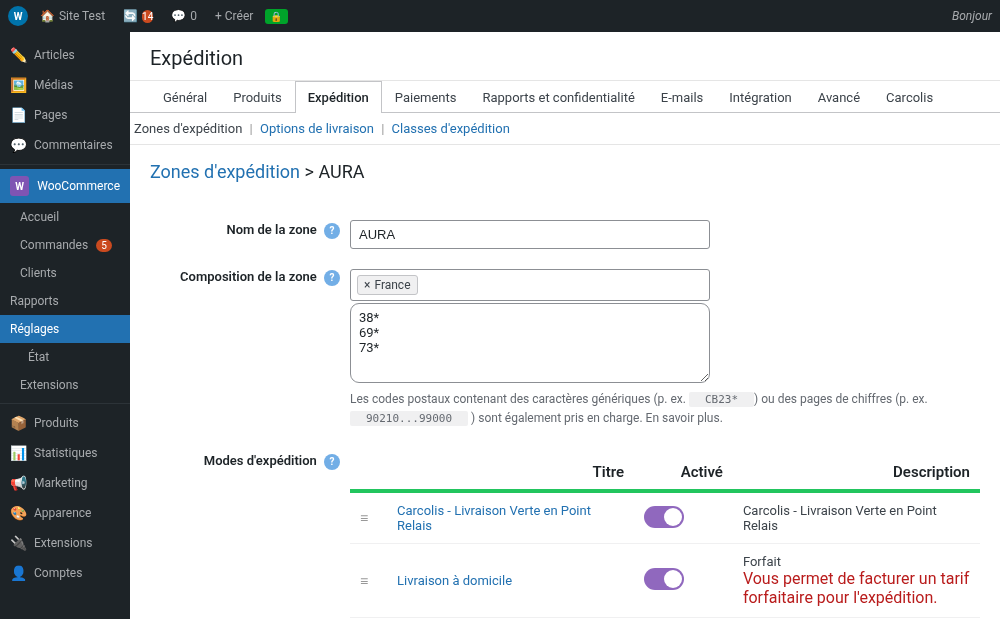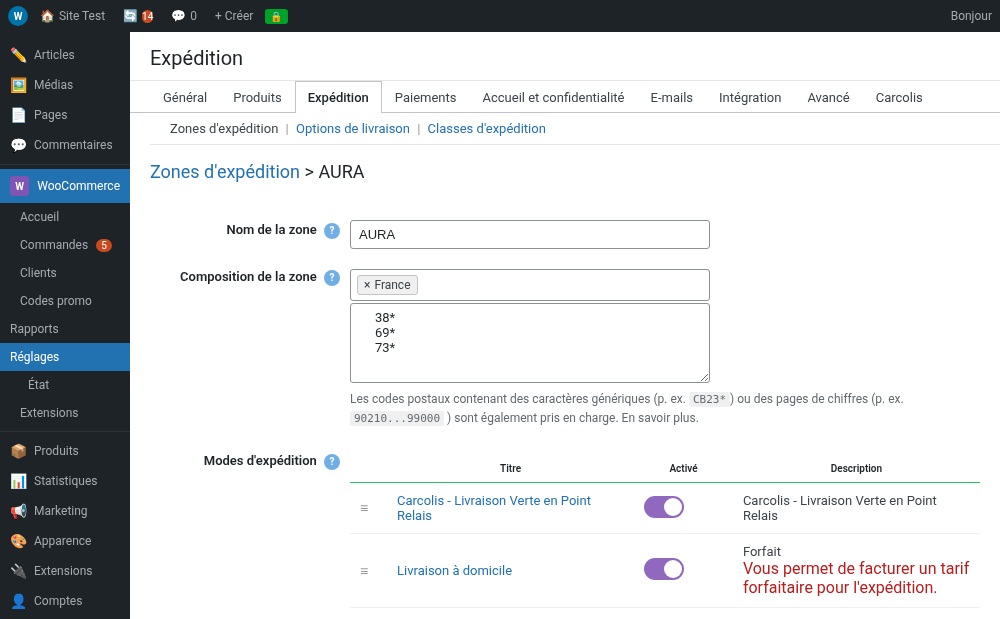--- a/index.html
+++ b/index.html
@@ -15,21 +15,21 @@
       padding: 0 8px;
       gap: 6px;
       flex-shrink: 0;
       font-size: 12px;
     }
     .admin-bar-item { display: flex; align-items: center; gap: 4px; color: #a7aaad; padding: 0 6px; cursor: pointer; }
     .admin-bar .wp-logo { background: #0073aa; border-radius: 50%; width: 20px; height: 20px; display: flex; align-items: center; justify-content: center; color: #fff; font-size: 10px; font-weight: bold; }
     .admin-bar .updates-count { background: #ca4a1f; color: #fff; border-radius: 10px; padding: 1px 0; font-size: 10px; }
     .admin-bar .lock-icon { background: #00a32a; border-radius: 3px; padding: 2px 5px; color: #fff; font-size: 10px; }
     .admin-bar-spacer { flex: 1; }
-    .howdy { color: #a7aaad; font-size: 12px; }
+    .howdy { color: #a7aaad; font-size: 12px; font-style: italic; }
 
     
     .main-layout { display: flex; flex: 1; overflow: hidden; }
 
     
     .sidebar {
       width: 130px;
       background: #1d2327;
       color: #a7aaad;
       overflow-y: auto;
@@ -100,24 +100,23 @@
       background: #fff;
       border-color: #c3c4c7;
       border-bottom-color: #fff;
       color: #1d2327;
       font-weight: 500;
     }
 
     
     .sub-nav {
       background: #fff;
-      padding: 8px 20px;
+      padding: 8px 4px;
       border-bottom: 1px solid #e5e5e5;
       font-size: 13px;
-      margin-left: 20px;
     }
     .sub-nav a { color: #2271b1; text-decoration: none; }
     .sub-nav .separator { margin: 0 4px; color: #999; }
 
     
     .page-content {
       padding: 16px 20px;
       background: #fff;
     }
 
@@ -190,56 +189,56 @@
       display: flex;
       align-items: center;
       gap: 4px;
     }
 
     
     .postal-textarea {
       width: 360px;
       height: 80px;
       border: 1px solid #8c8f94;
-      border-radius: 3px;
-      padding: 6px 24px;
+      border-radius: 9px;
+      padding: 6px 8px;
       font-size: 13px;
       color: #1d2327;
       resize: vertical;
       font-family: inherit;
       margin-top: 2px;
     }
 
     .field-description {
       font-size: 12px;
       color: #646970;
       margin-top: 4px;
       max-width: 660px;
       line-height: 1.5;
     }
     .field-description code {
       background: #f0f0f1;
-      padding: 1px 4px;
+      padding: 1px 16px;
       border-radius: 2px;
       font-family: monospace;
       font-size: 11px;
     }
 
     
     .shipping-methods-table {
       width: 100%;
       border-collapse: collapse;
       margin-top: 8px;
     }
     .shipping-methods-table th {
-      text-align: center;
+      text-align: right;
       font-weight: 600;
       padding: 8px 10px;
-      font-size: 10px;
-      border-bottom: 1px solid #22c55e;
+      font-size: 15px;
+      border-bottom: 4px solid #22c55e;
       color: #1d2327;
     }
     .shipping-methods-table td {
       padding: 10px;
       border-bottom: 1px solid #f0f0f1;
       vertical-align: middle;
     }
 
     .method-link { color: #2271b1; text-decoration: none; }
 
@@ -351,23 +350,20 @@
       <div class="sidebar-item" style="padding-left:20px">
         <span>Accueil</span>
       </div>
       <div class="sidebar-item" style="padding-left:20px">
         <span>Commandes</span>
         <span class="badge">5</span>
       </div>
       <div class="sidebar-item" style="padding-left:20px">
         <span>Clients</span>
       </div>
-      <div class="sidebar-item" style="padding-left:20px">
-        <span>Codes promo</span>
-      </div>
       <div class="sidebar-item" style="">
         <span>Rapports</span>
       </div>
       <div class="sidebar-item" style="background:#2271b1; color:#fff">
         <span>Réglages</span>
       </div>
       <div class="sidebar-item" style="padding-left:28px">
         <span>État</span>
       </div>
       <div class="sidebar-item" style="padding-left:20px">
@@ -413,21 +409,21 @@
 
       <div class="page-header">
         <h1 class="page-title">Expédition</h1>
       </div>
 
       <div class="tabs-nav">
         <a class="tab-item">Général</a>
         <a class="tab-item">Produits</a>
         <a class="tab-item active">Expédition</a>
         <a class="tab-item">Paiements</a>
-        <a class="tab-item">Accueil et confidentialité</a>
+        <a class="tab-item">Rapports et confidentialité</a>
         <a class="tab-item">E-mails</a>
         <a class="tab-item">Intégration</a>
         <a class="tab-item">Avancé</a>
         <a class="tab-item">Carcolis</a>
       </div>
 
       <div class="sub-nav">
         <span>Zones d'expédition</span>
         <span class="separator">|</span>
         <a href="#">Options de livraison</a>

